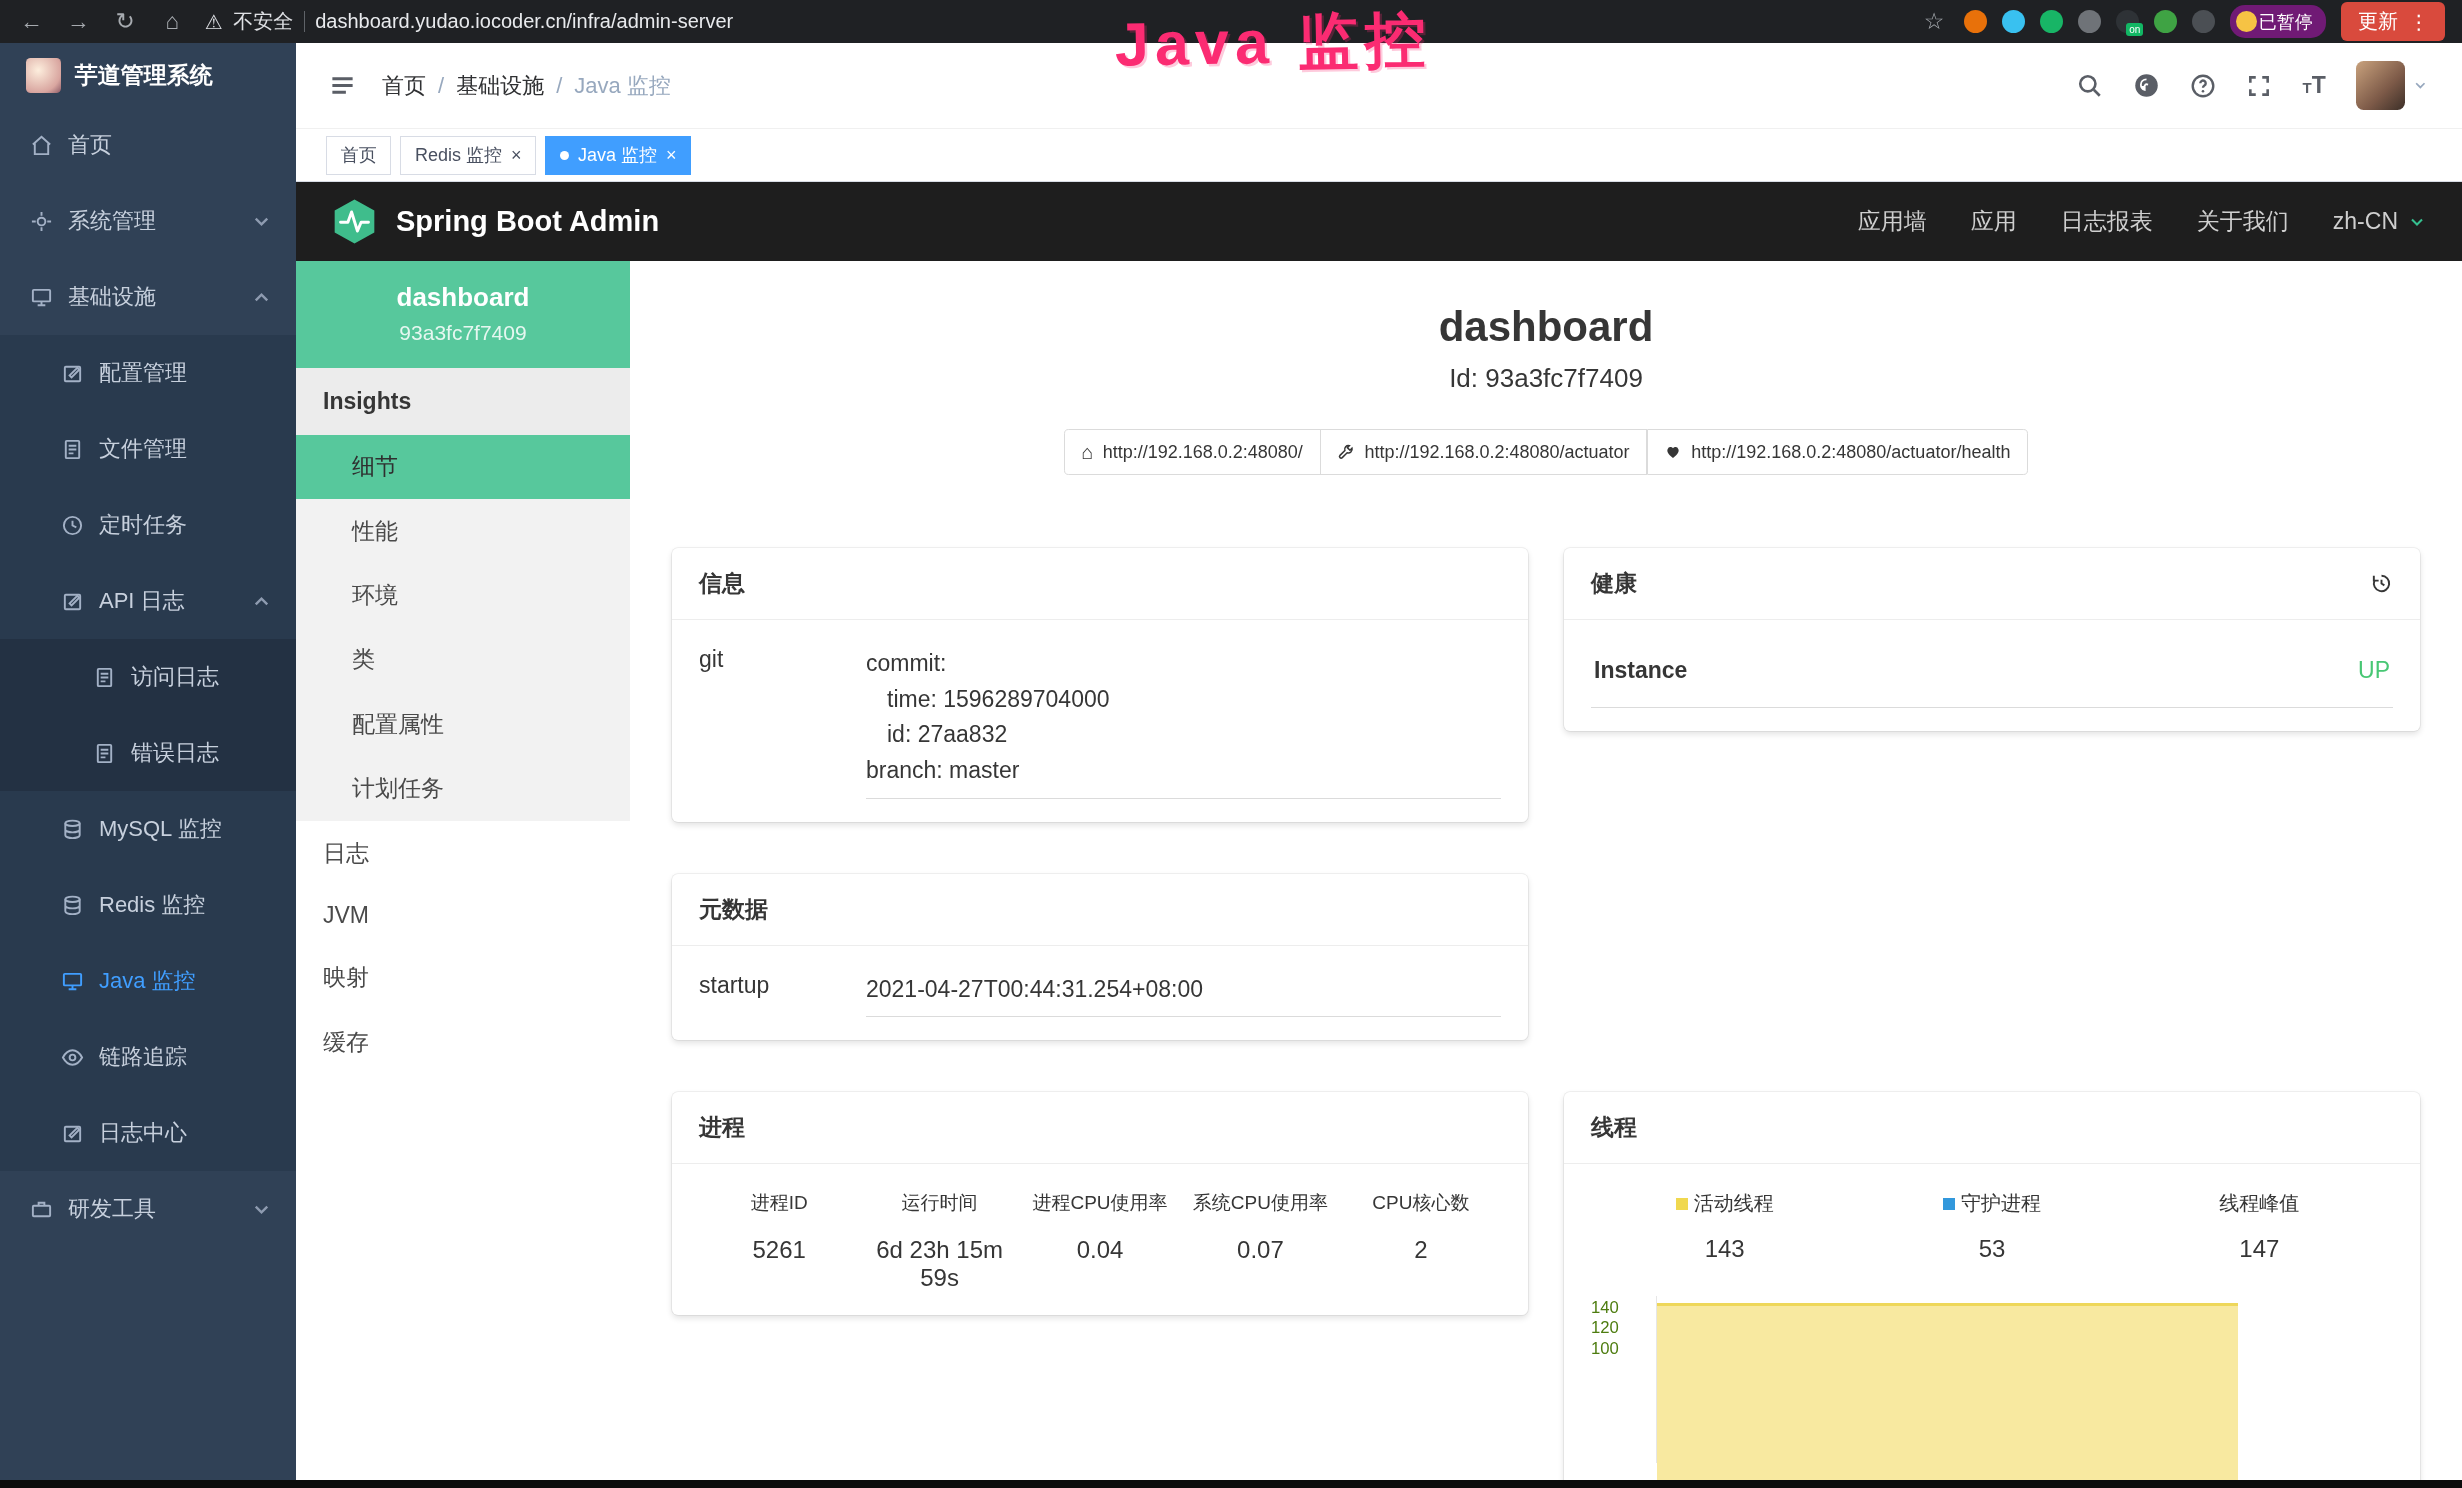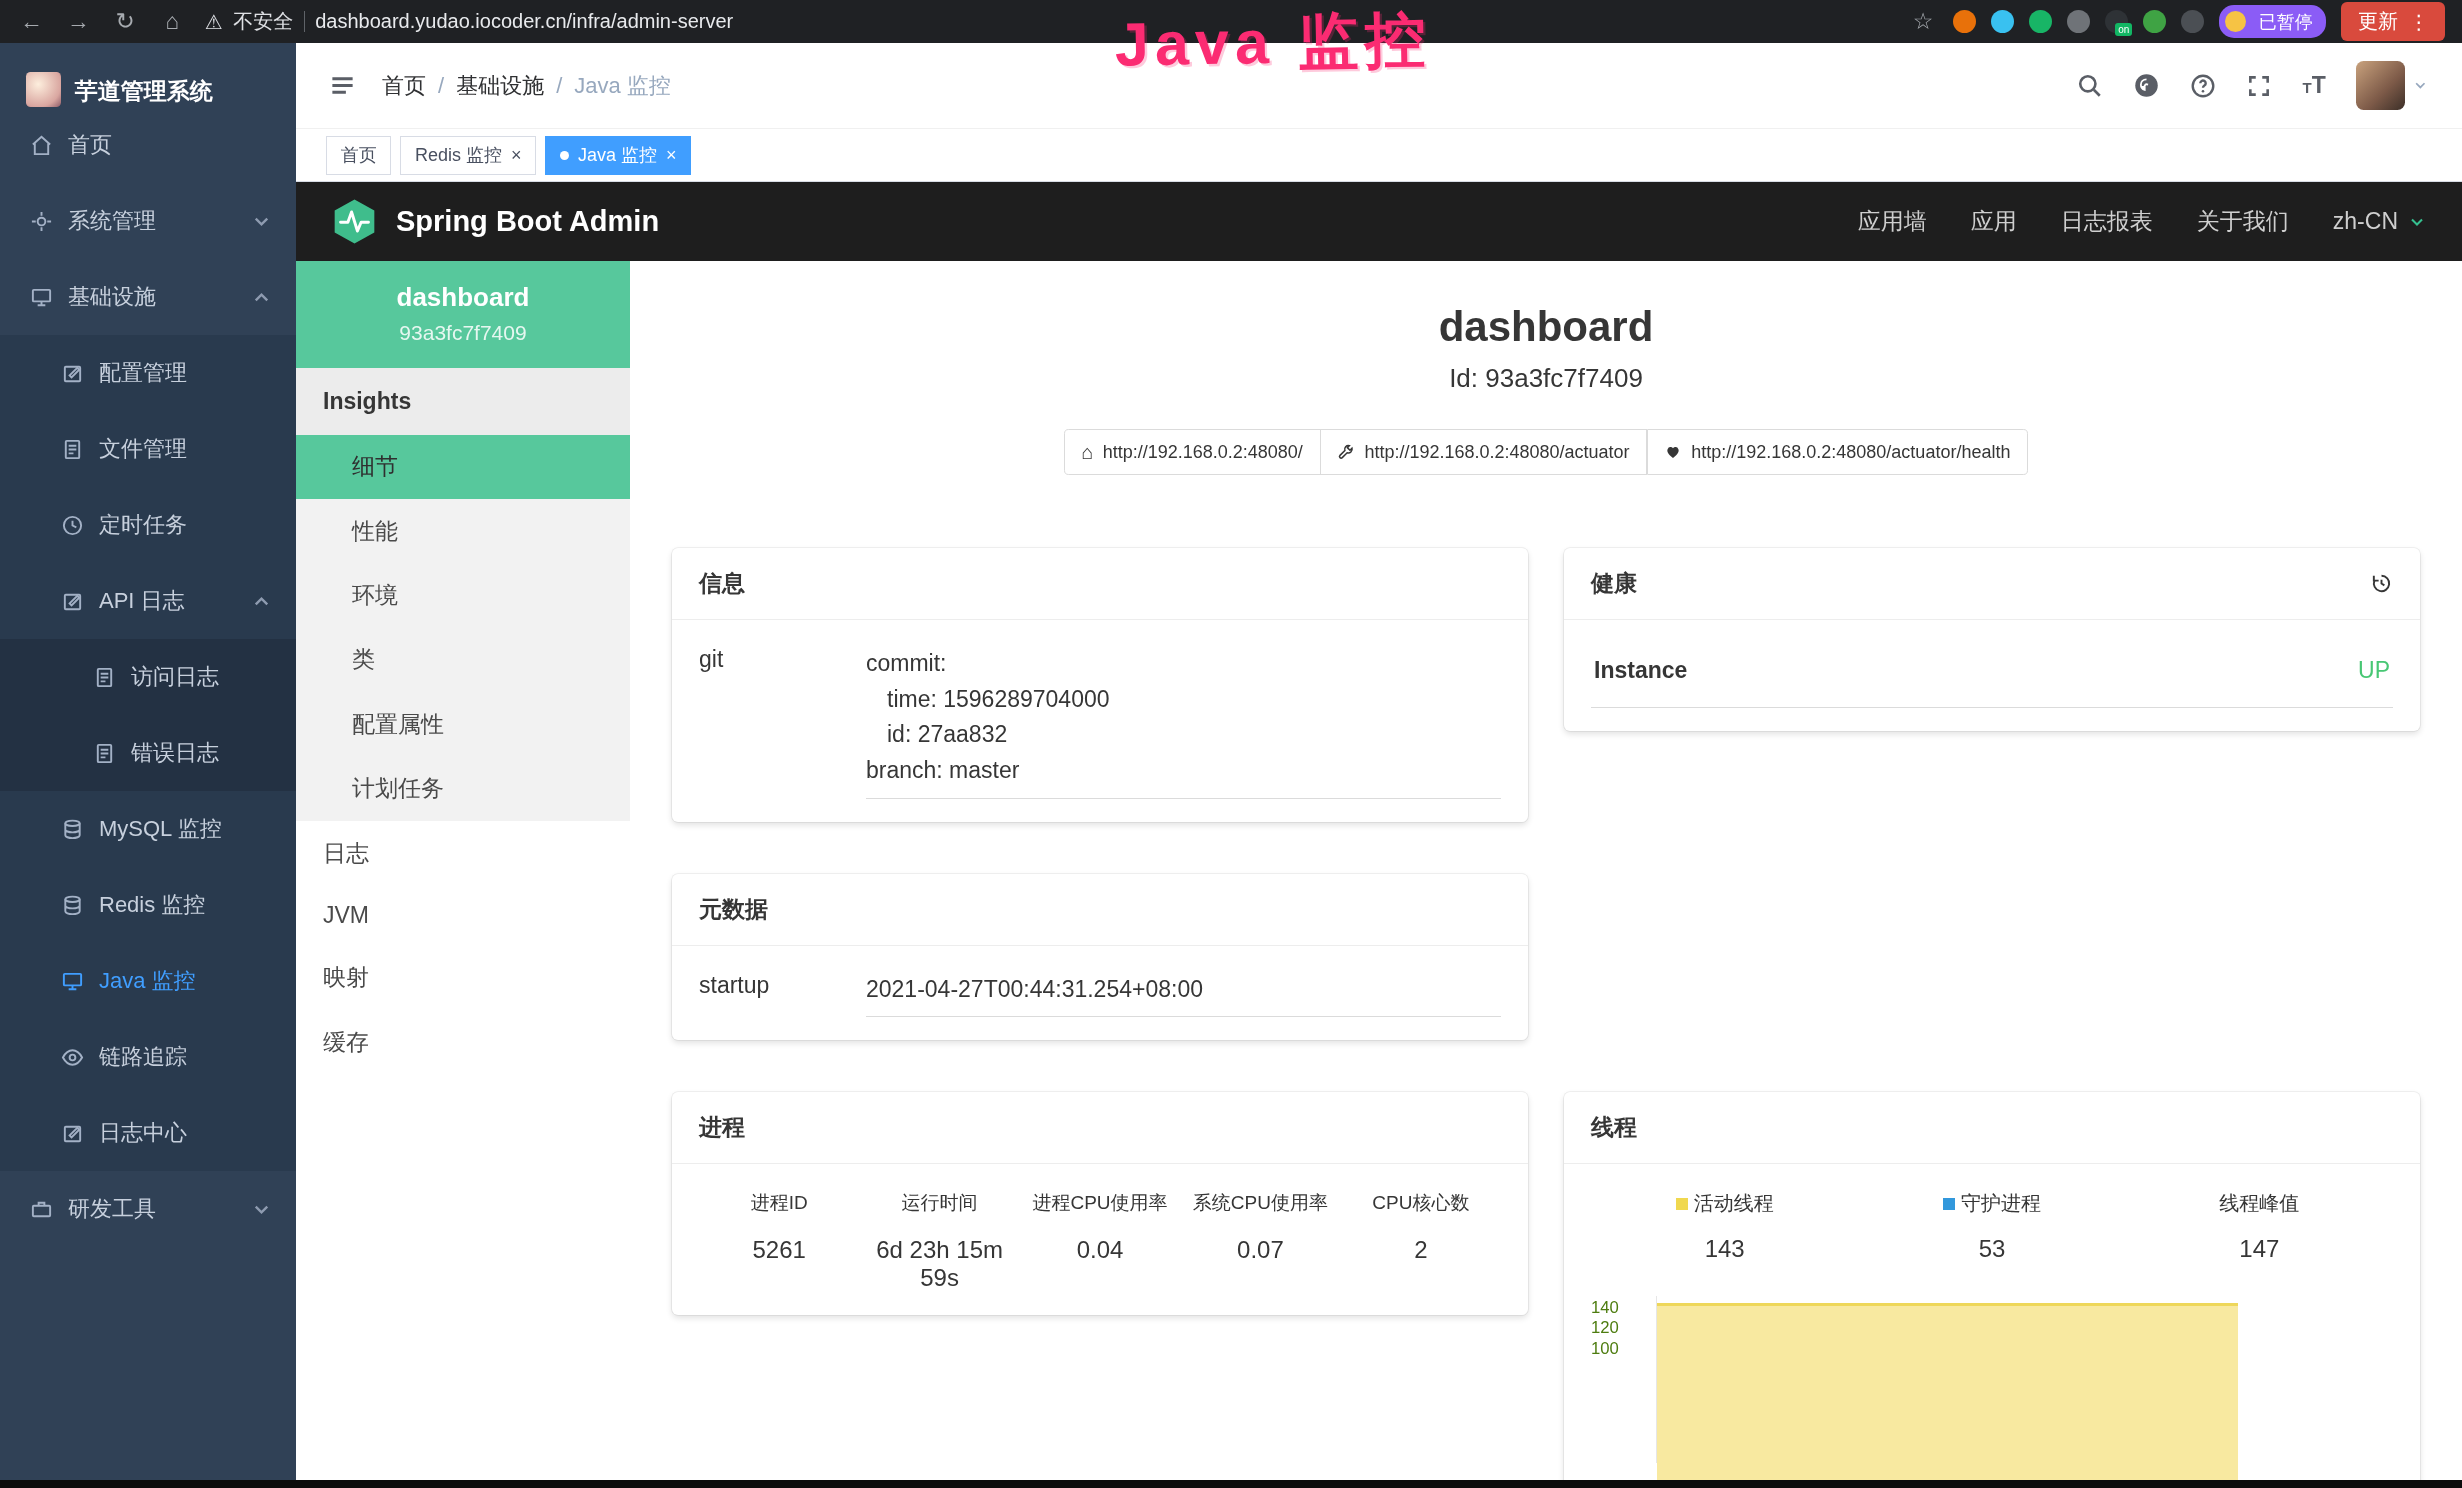--- a/index.html
+++ b/index.html
@@ -17,31 +17,31 @@
 
   
   .chrome { height:43px; background:#1f2124; display:flex; align-items:center; padding:0 16.7px; gap:18px; color:#bdc1c6; }
   .chrome .navbtn { font-size:23px; color:#a7abb0; width:29px; text-align:center; }
   .omnibox { display:flex; align-items:center; gap:10.6px; color:#e8eaed; font-size:20px; }
   .omni-div { width:0.8px; height:21px; background:#5f6368; }
   .warn { color:#dfe1e5; font-size:20px; }
   .chrome-right { margin-left:auto; display:flex; align-items:center; gap:15px; }
   .ext-dot { width:23px; height:23px; border-radius:50%; position:relative; }
   .ext-badge { position:absolute; right:-4.6px; bottom:-3px; background:#12b764; color:#fff; font-size:10px; padding:0.8px 3px; border-radius:3px; }
-  .pill-paused { background:#8b5cf6; color:#fff; border-radius:15px; padding:4.6px 13.7px 4.6px 6px; display:flex; align-items:center; gap:13px; font-size:18px; }
+  .pill-paused { background:#701a75; color:#fff; border-radius:15px; padding:4.6px 13.7px 4.6px 6px; display:flex; align-items:center; gap:2px; font-size:18px; }
   .face { width:21px; height:21px; border-radius:50%; background:#f6c344; }
   .btn-update { background:#d94a3d; color:#fff; border-radius:6px; padding:6px 16.7px; font-size:20px; display:flex; align-items:center; gap:10.6px; }
   .vdots { color:#fff; font-size:20px; letter-spacing:0; }
 
   
   .app { display:flex; height:1445px; }
 
   
   .sidebar { width:296px; background:#304156; color:#c7d0dd; flex-shrink:0; }
-  .logo-row { height:64px; display:flex; align-items:flex-end; gap:13.7px; padding:0 26px; }
+  .logo-row { height:64px; display:flex; align-items:center; gap:13.7px; padding:0 26px; }
   .logo-img { width:35px; height:35px; border-radius:4.6px; background:radial-gradient(circle at 35% 35%, #fdeedd, #d9a6a0 70%, #8c5a66); }
   .logo-title { color:#fff; font-size:23px; font-weight:bold; }
   .menu-item { height:76px; display:flex; align-items:center; gap:15px; font-size:22px; padding:0 23px 0 30px; cursor:pointer; }
   .menu-item .mi { width:23px; height:23px; color:#a3b1c6; flex-shrink:0; }
   .menu-item .chev { margin-left:auto; color:#8e9bb0; }
   .submenu { background:#293a4e; }
   .lv2 { padding-left:61px; }
   .lv3 { padding-left:93px; background:#233143; }
   .menu-item.active { color:#409eff; }
   .menu-item.active .mi { color:#409eff; }

